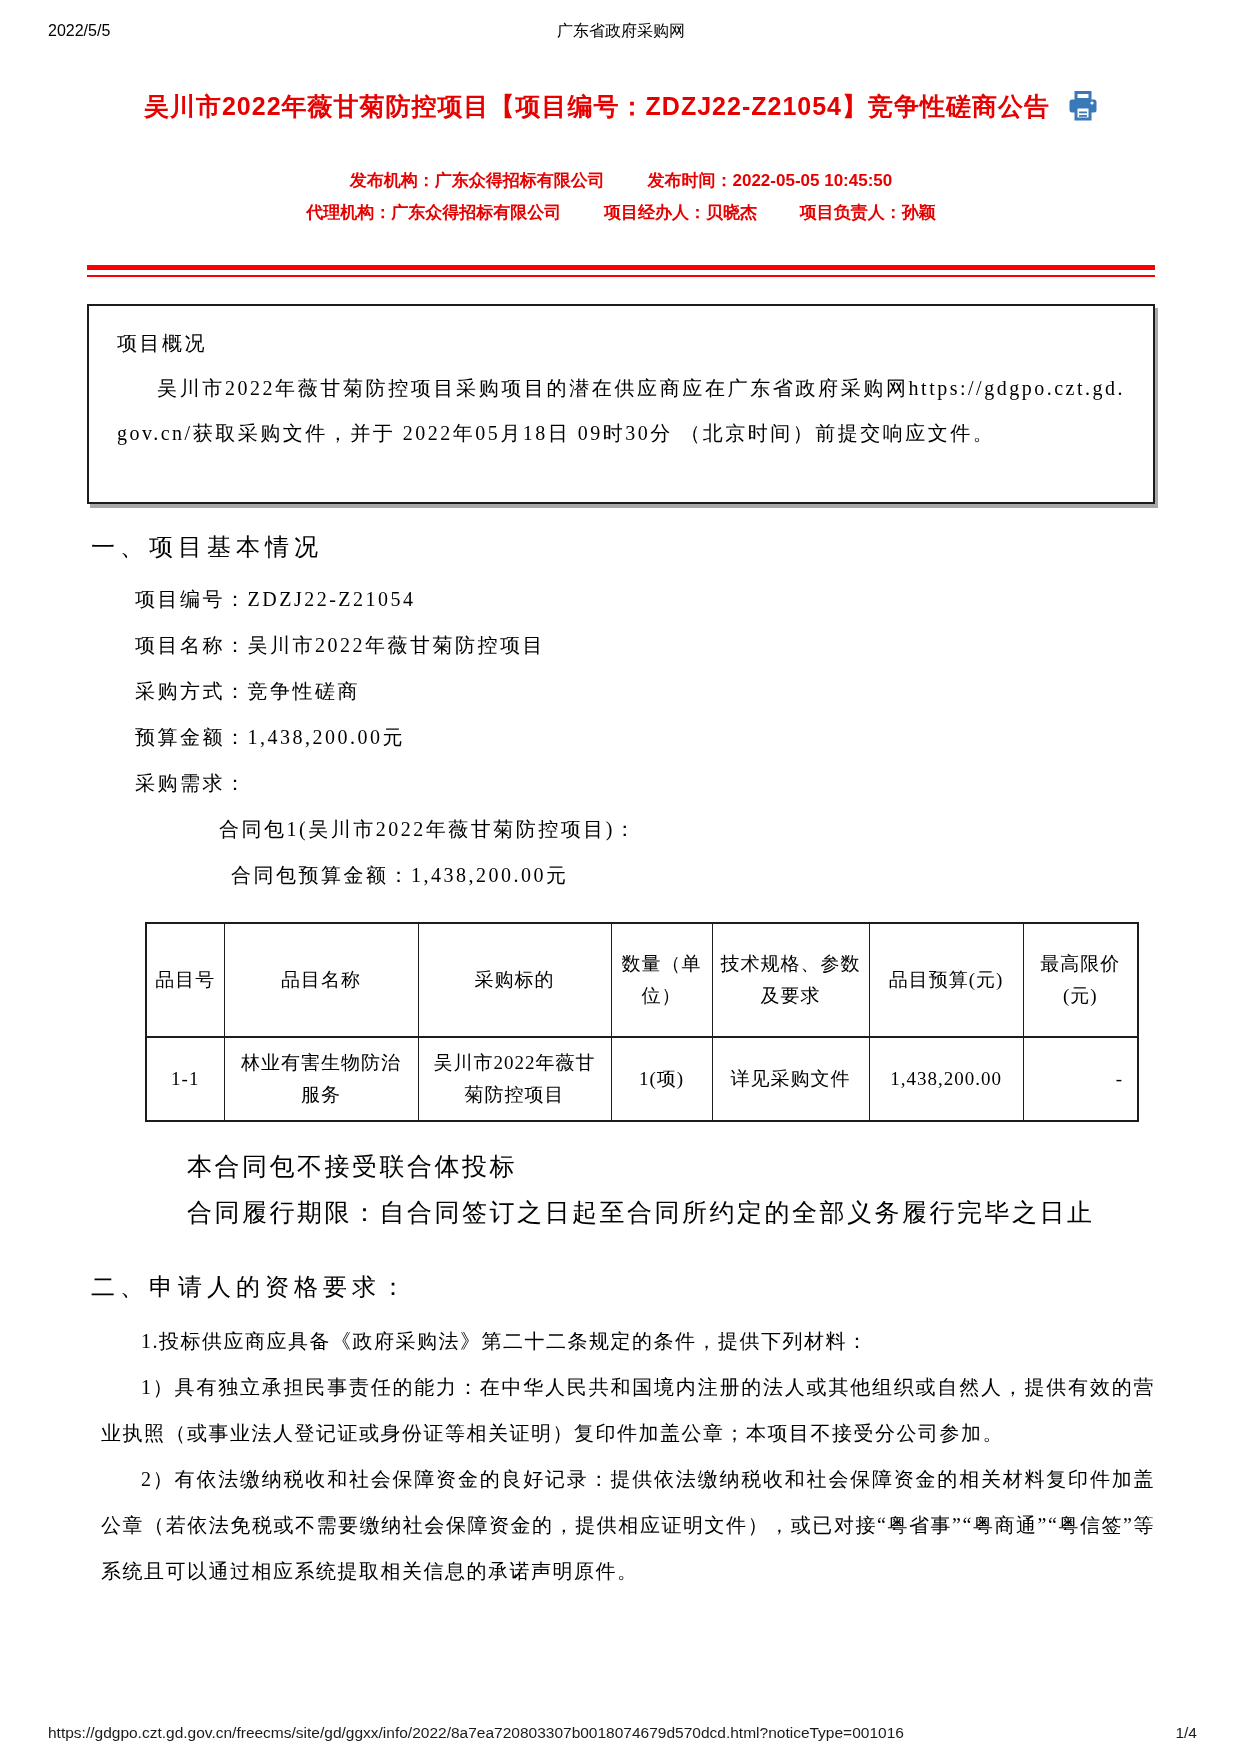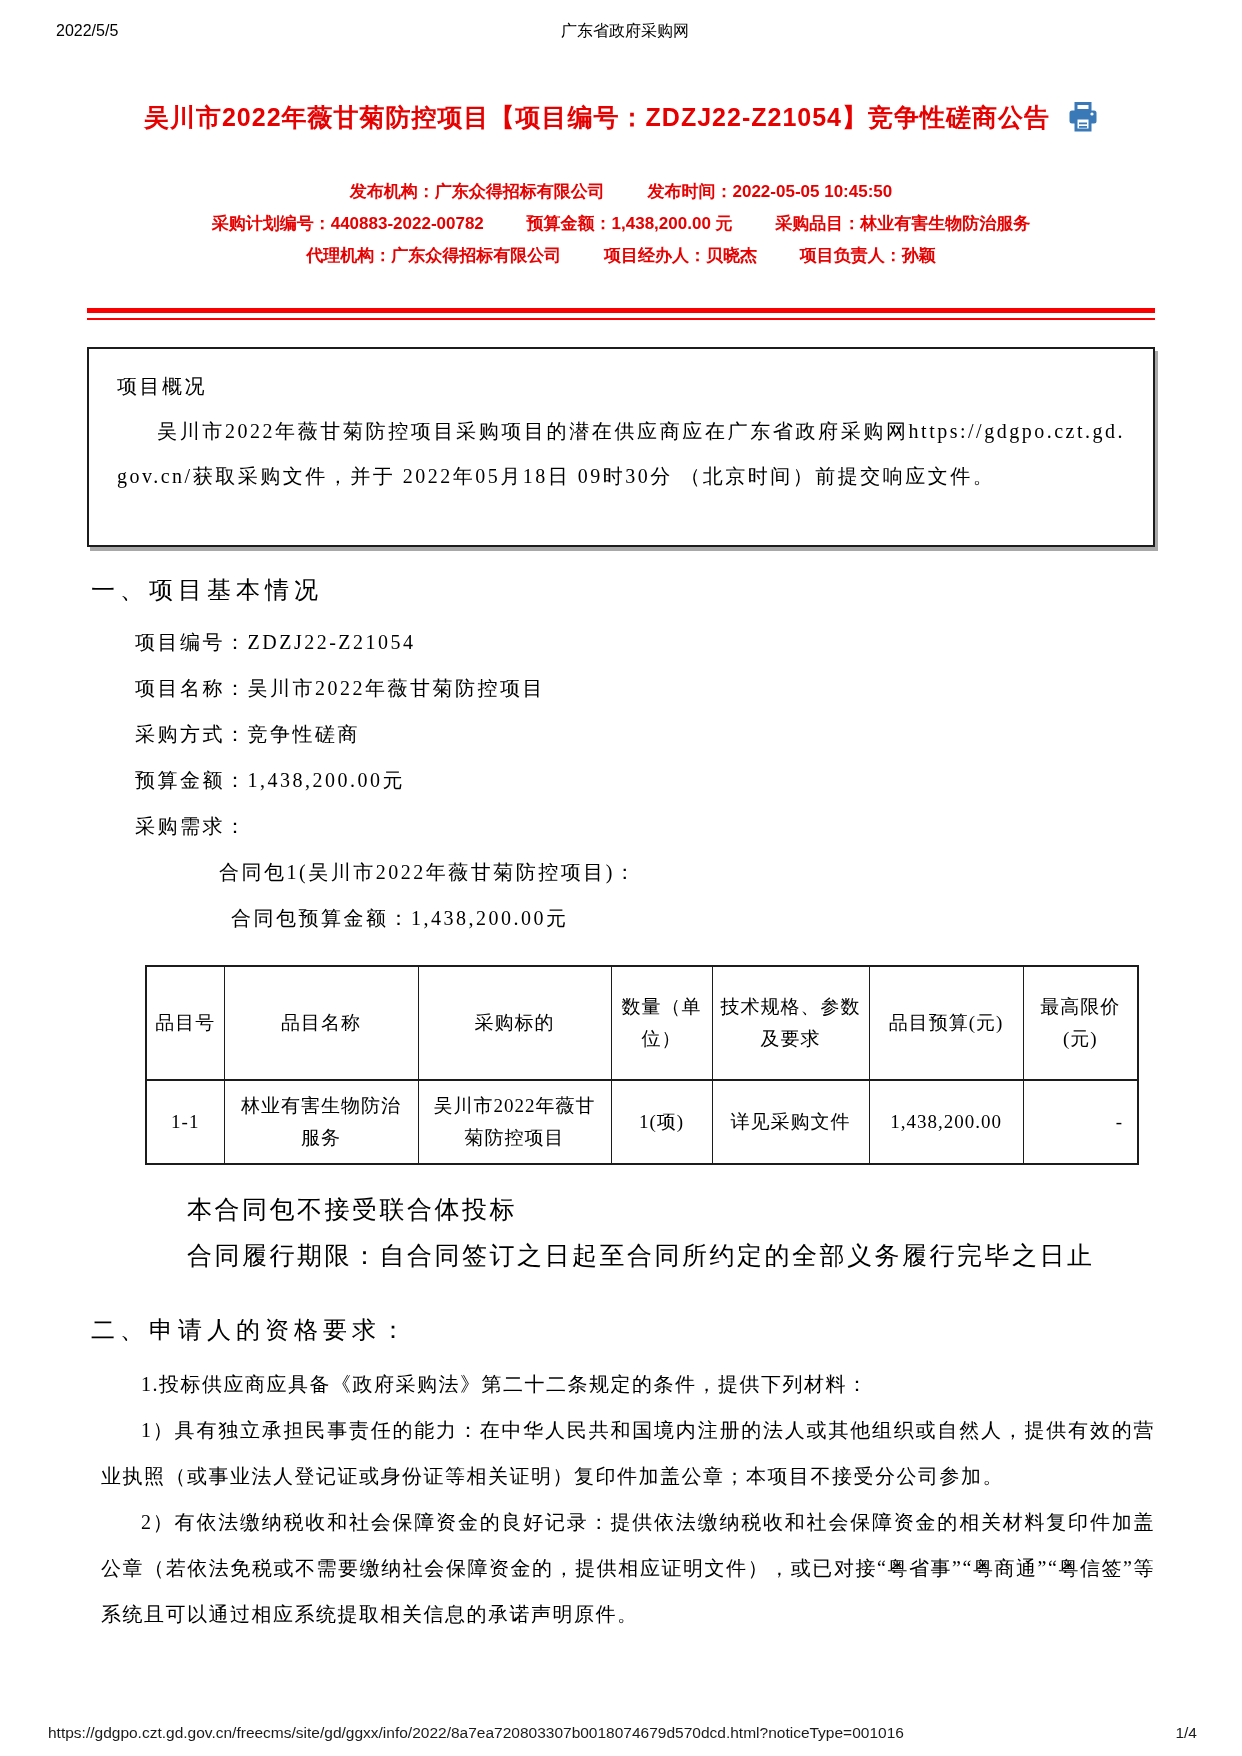--- a/index.html
+++ b/index.html
@@ -4,22 +4,22 @@
 <style>
   html,body{margin:0;padding:0;background:#fff;}
   .page{
     position:relative;
     width:1242px;height:1756px;
     overflow:hidden;
     background:#fff;color:#000;
     font-family:"Liberation Serif","DejaVu Serif",serif;
   }
   
-  .doc-header{position:relative;padding-top:26px;height:18px;
-    font-family:"Liberation Sans","DejaVu Sans",sans-serif;font-size:16px;line-height:18px;margin-left:8px;}
+  .doc-header{position:relative;padding-top:15px;height:18px;
+    font-family:"Liberation Sans","DejaVu Sans",sans-serif;font-size:16px;line-height:18px;}
   .print-date{position:absolute;left:48px;top:22px;}
   .site-name{position:absolute;left:0;right:0;top:22px;text-align:center;}
   
   .title-row{margin-top:56px;display:flex;justify-content:center;align-items:center;gap:18px;}
   .notice-title{
     font-family:"Liberation Sans","DejaVu Sans",sans-serif;
     font-weight:700;font-size:25px;line-height:34px;color:#e60000;letter-spacing:1px;text-align:center;}
   .printer-btn{width:30px;height:30px;flex:0 0 auto;cursor:pointer;}
   .meta{margin-top:42px;text-align:center;color:#e60000;
     font-family:"Liberation Sans","DejaVu Sans",sans-serif;font-weight:700;font-size:17px;}
@@ -76,25 +76,20 @@
       <rect x="8" y="16" width="14" height="12" fill="#ffffff" stroke="#3a79b8" stroke-width="3"></rect>
       <rect x="11" y="20.5" width="8" height="1.8" fill="#3a79b8"></rect>
       <rect x="11" y="24" width="8" height="1.8" fill="#3a79b8"></rect>
     </svg>
   </div>
 
   <div class="meta">
     <div class="meta-row">
       <span class="meta-item">发布机构：广东众得招标有限公司</span>
       <span class="meta-item">发布时间：2022-05-05 10:45:50</span>
-    </div>
-    <div class="meta-row">
-      <span class="meta-item">采购计划编号：440883-2022-00782</span>
-      <span class="meta-item">预算金额：1,438,200.00 元</span>
-      <span class="meta-item">采购品目：林业有害生物防治服务</span>
     </div>
     <div class="meta-row">
       <span class="meta-item">代理机构：广东众得招标有限公司</span>
       <span class="meta-item">项目经办人：贝晓杰</span>
       <span class="meta-item">项目负责人：孙颖</span>
     </div>
   </div>
 
   <div class="content">
     <div class="rule-thick"></div>

